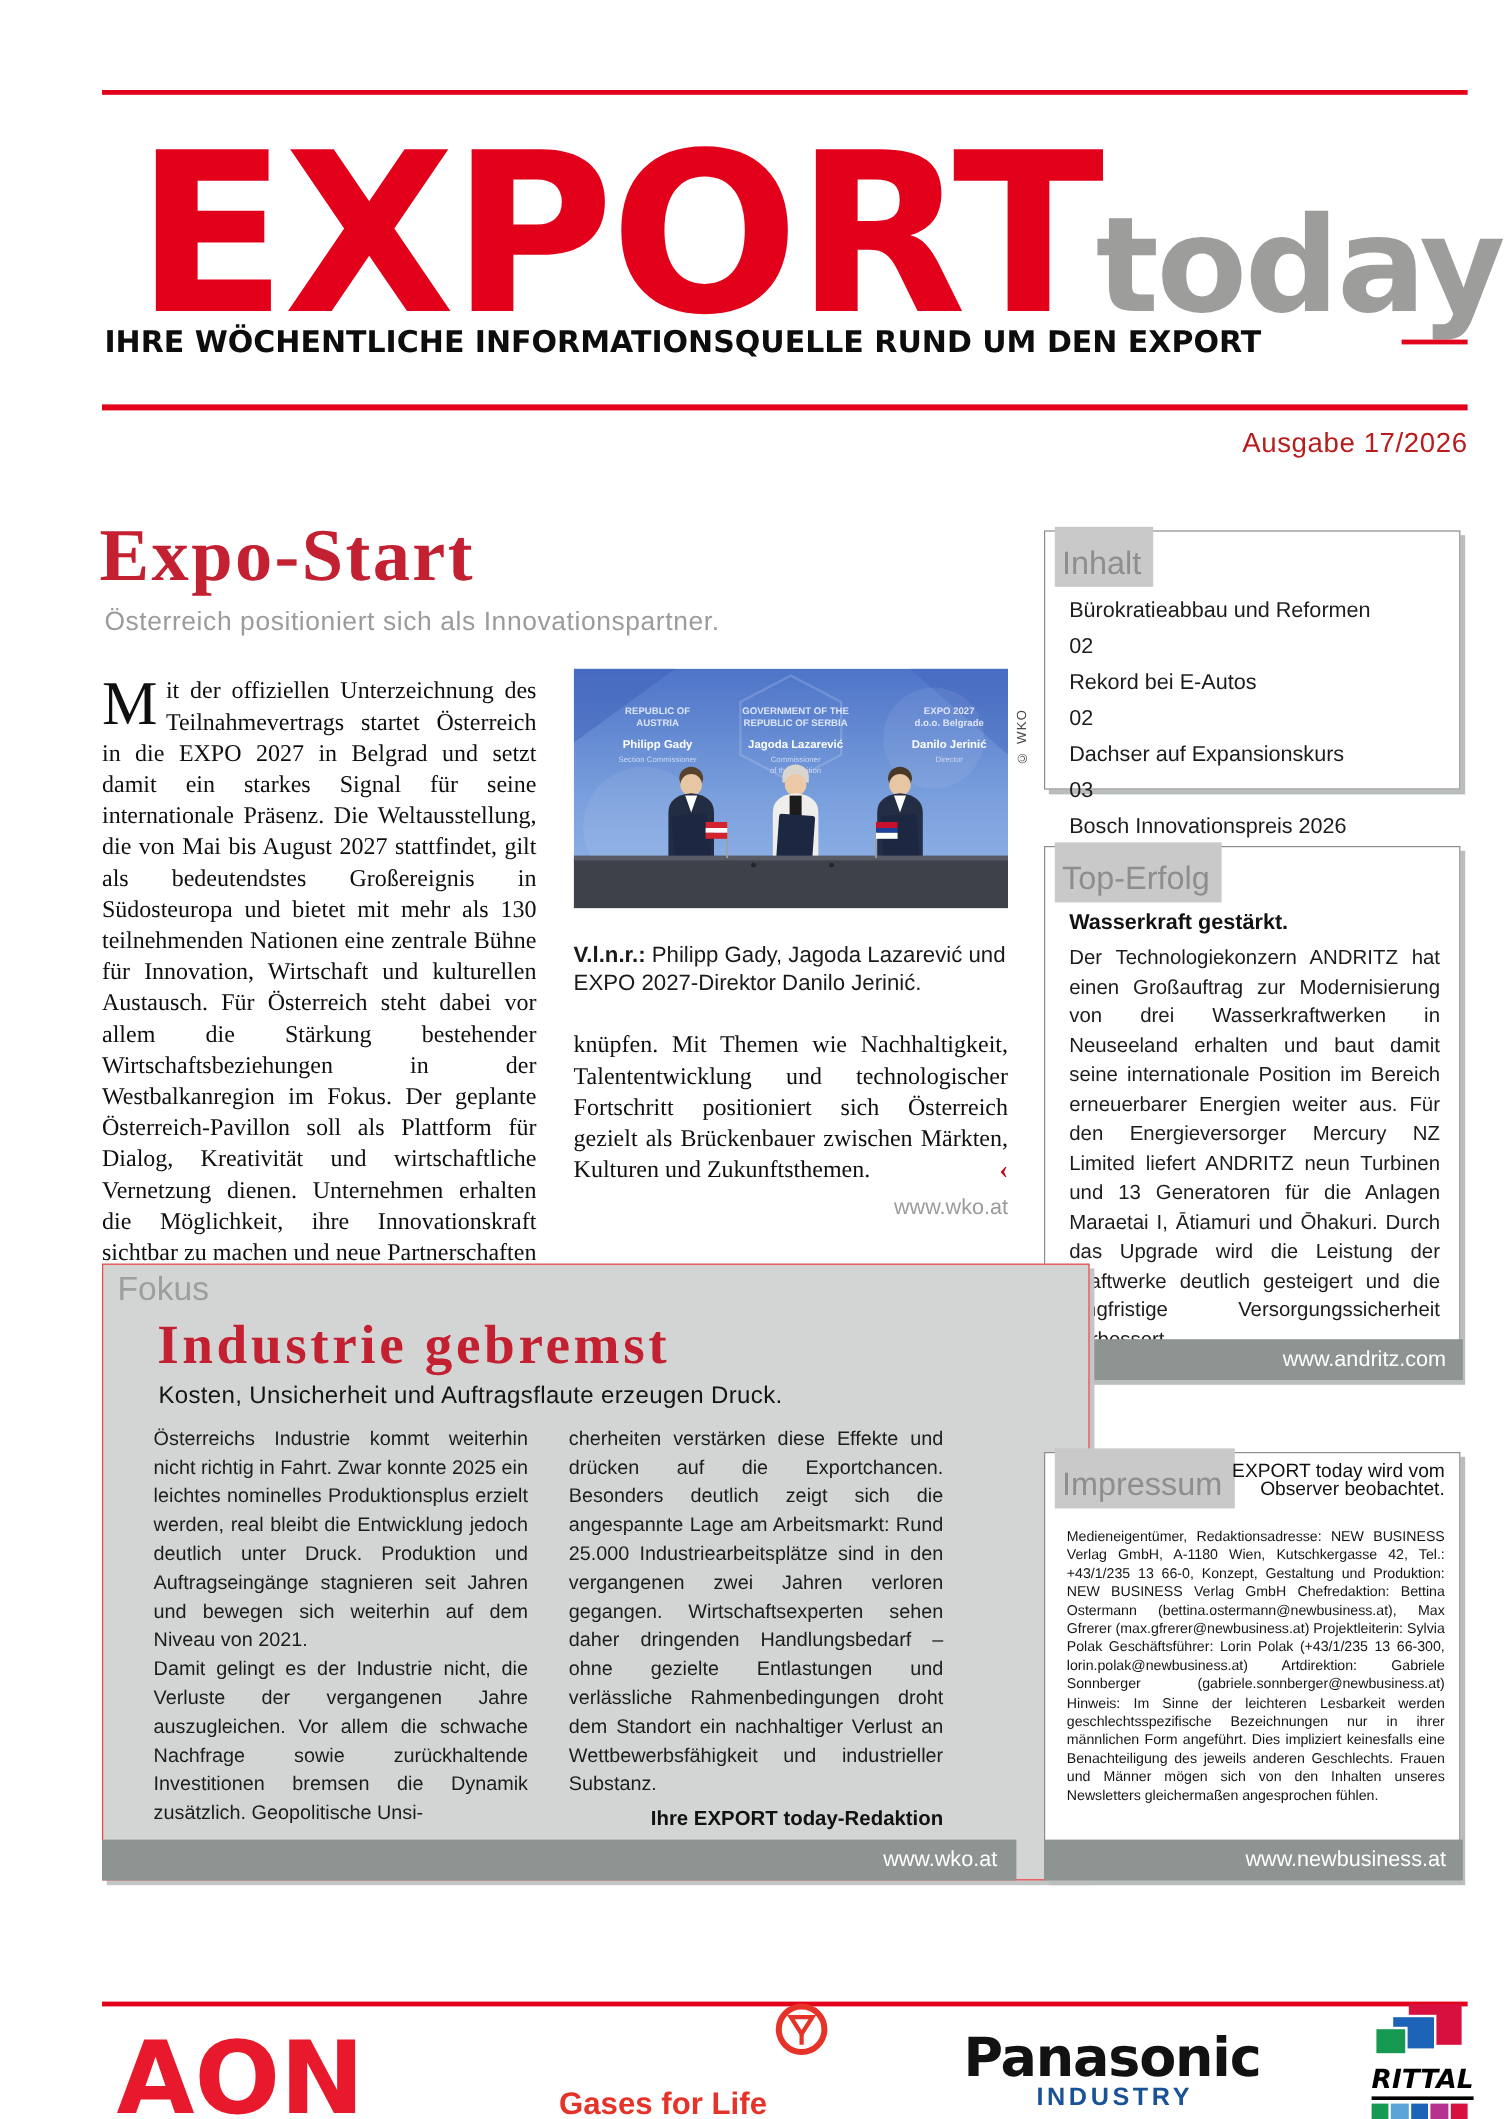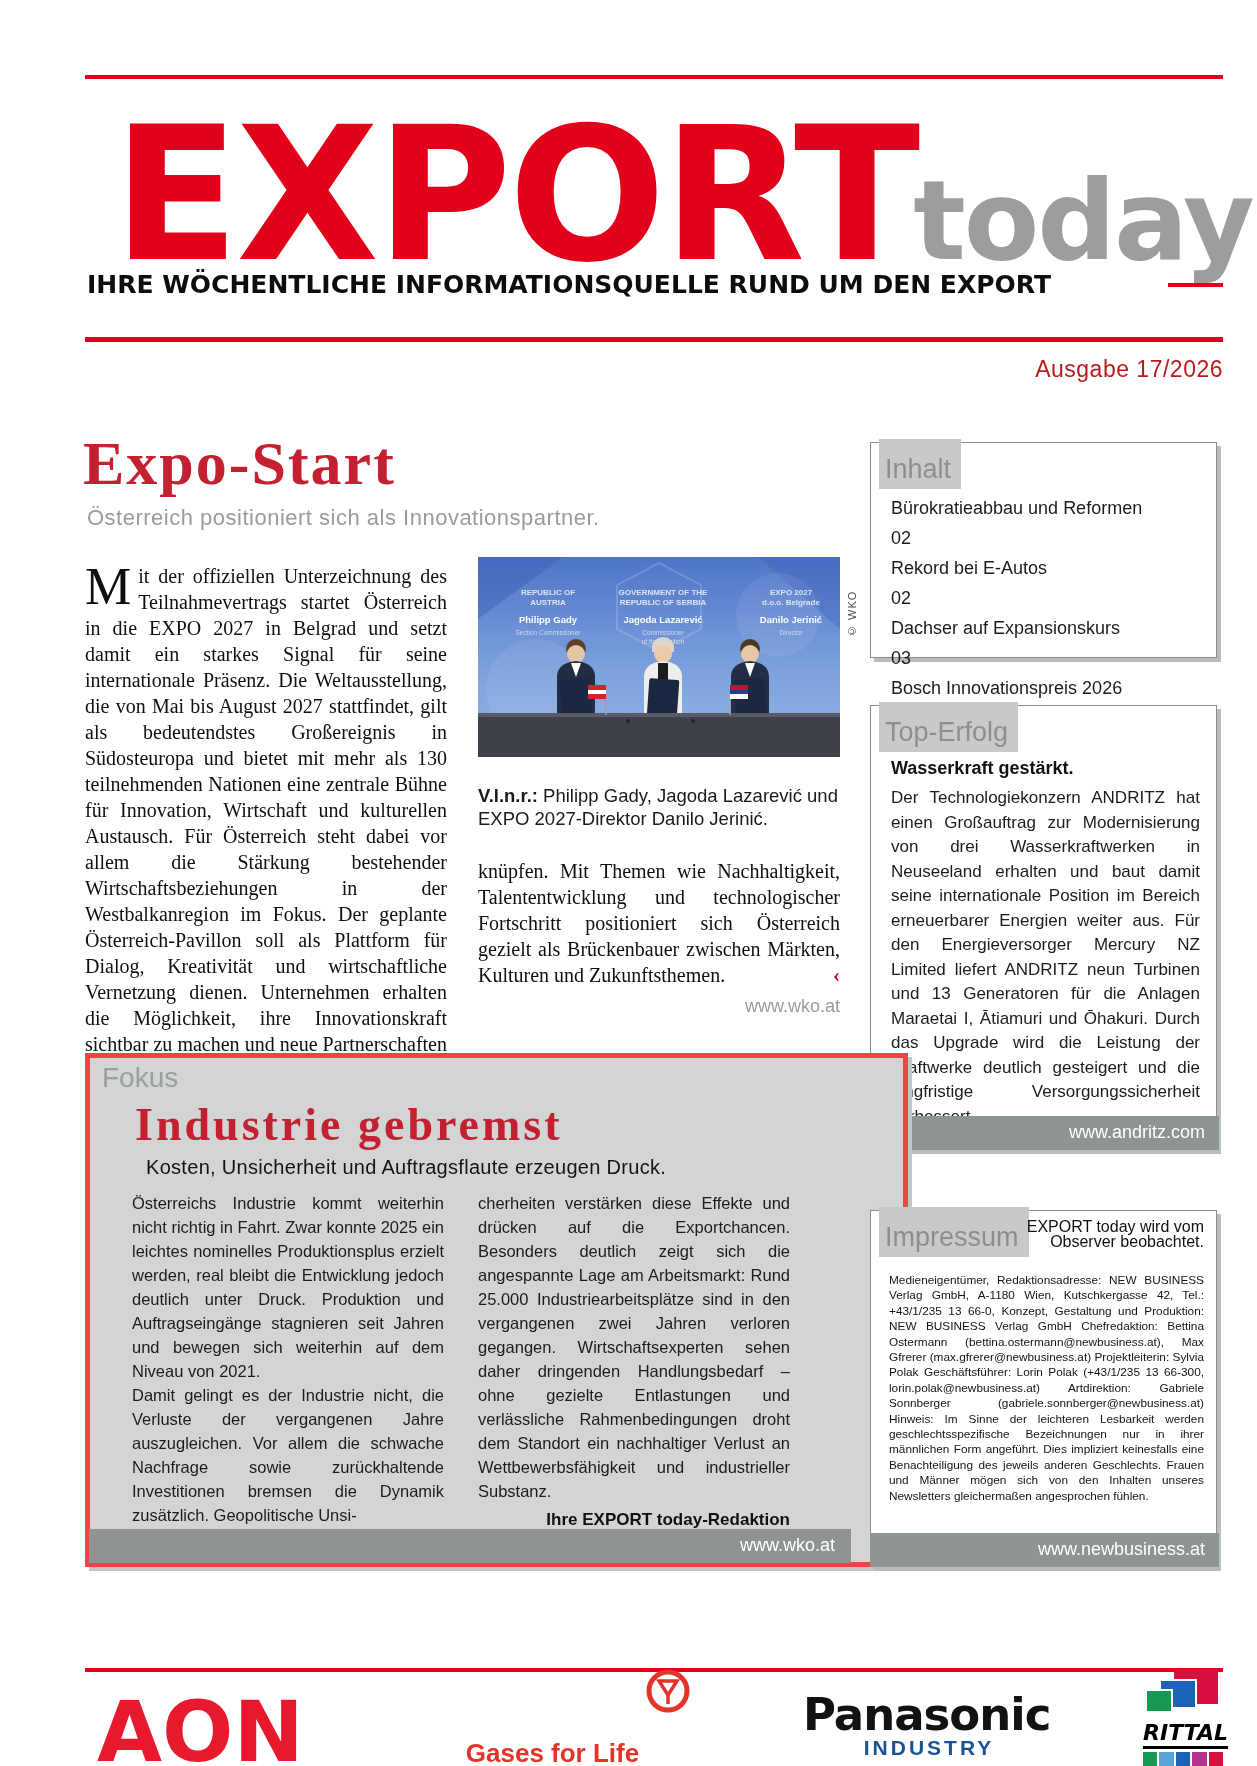--- a/index.html
+++ b/index.html
@@ -61,25 +61,25 @@
   .te-body { position:absolute; left:20px; top:80px; width:309px; font-size:17px; line-height:24.5px;
              text-align:justify; color:#1c1c1c; }
 
   .impressum-box { top:1210px; height:357px; }
   .observer-note { position:absolute; right:12px; top:8px; text-align:right; font-size:16px; line-height:15px; color:#111; }
   .imp-body { position:absolute; left:18px; top:62px; width:315px; font-size:11.8px; line-height:15.4px;
               text-align:justify; color:#141414; }
 
   
   .fokus { position:absolute; left:60px; top:1053px; width:823px; height:514px; background:#d2d5d4;
-           border:5px solid #ef4444; box-shadow:4px 4px 0 #c2c6c4; }
+           border:1px solid #ef4444; box-shadow:4px 4px 0 #c2c6c4; }
   .fokus-title { position:absolute; left:12px; top:4px; font-size:28px; color:#99a09e; }
   .fokus-headline { position:absolute; left:45px; top:40px; font-family:"Liberation Serif", serif; font-weight:bold;
                     font-size:46px; color:#c32031; letter-spacing:3px; }
-  .fokus-subtitle { position:absolute; left:56px; top:98px; font-size:20px; color:#141414; letter-spacing:0.3px; }
+  .fokus-subtitle { position:absolute; left:46px; top:98px; font-size:20px; color:#141414; letter-spacing:0.3px; }
   .fokus-col { position:absolute; top:133px; width:312px; font-size:16.5px; line-height:24px;
                text-align:justify; color:#1c1c1c; }
   .fokus-col-left  { left:42px;  white-space:pre-line; }
   .fokus-col-right { left:388px; }
   .fokus-byline { margin-top:5px; text-align:right; font-weight:bold; font-size:17px; color:#111; }
   .fokus-bar { position:absolute; left:-1px; bottom:-1px; width:762px; height:34px; background:#8e9492; color:#fff;
                font-size:18px; line-height:33px; text-align:right; padding-right:16px; }
 
   
   .sponsor-aon { position:absolute; left:72px; top:1690px; font-family:"DejaVu Sans", sans-serif;

